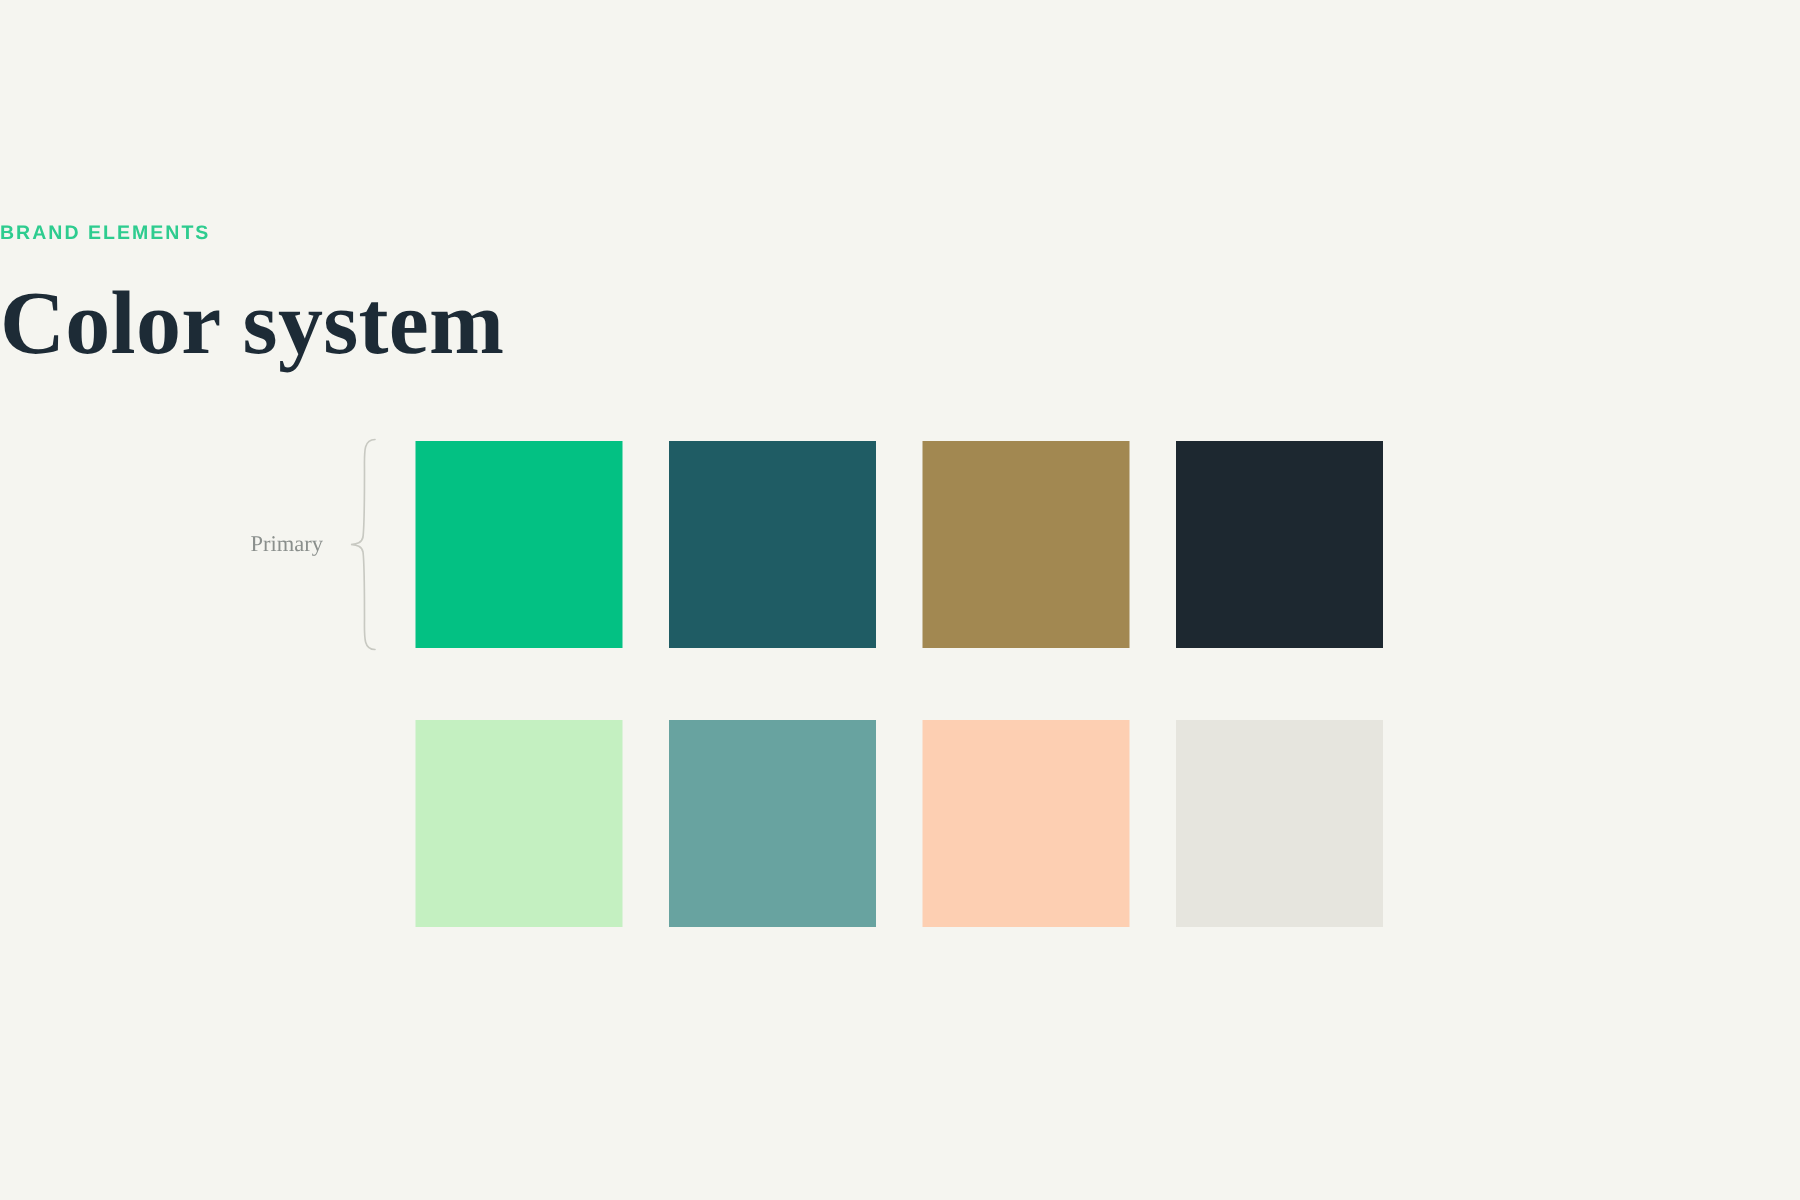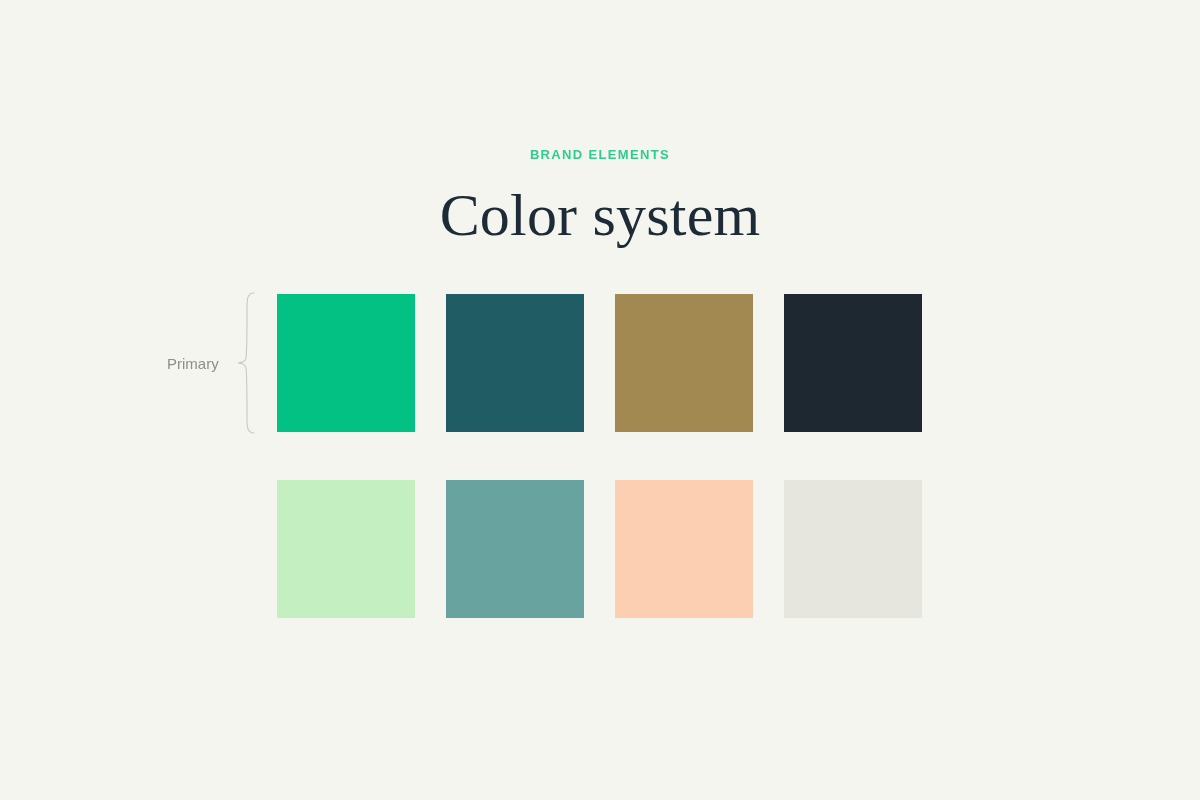--- a/index.html
+++ b/index.html
@@ -21,38 +21,38 @@
     height: 800px;
     background: #f5f5f0;
   }
 
   
   .header {
     position: absolute;
     left: 0;
     top: 148px;
     width: 1200px;
-    text-align: center;
+    text-align: left;
   }
 
   .eyebrow {
     font-family: "Liberation Sans", sans-serif;
     font-size: 13px;
     font-weight: 700;
     letter-spacing: 1.35px;
     color: #2ecc8f;
     line-height: 1;
     margin: 0;
     text-transform: uppercase;
   }
 
   .page-title {
     font-family: "Liberation Serif", serif;
     font-size: 60px;
-    font-weight: 400;
+    font-weight: 700;
     color: #1d2b36;
     line-height: 1;
     margin: 0;
     padding-top: 24px;
     letter-spacing: 0.2px;
   }
 
   
   .palette {
     position: absolute;
@@ -92,21 +92,21 @@
     flex-direction: row;
   }
 
   .group-secondary {
     right: -137px;
     top: 186px;
     flex-direction: row;
   }
 
   .group-label {
-    font-family: Liberation Sans, sans-serif;
+    font-family: Liberation Serif, serif;
     font-size: 15px;
     font-weight: 400;
     color: #8a8f8c;
     white-space: nowrap;
     line-height: 1;
   }
 
   .brace {
     display: block;
     width: 20px;

